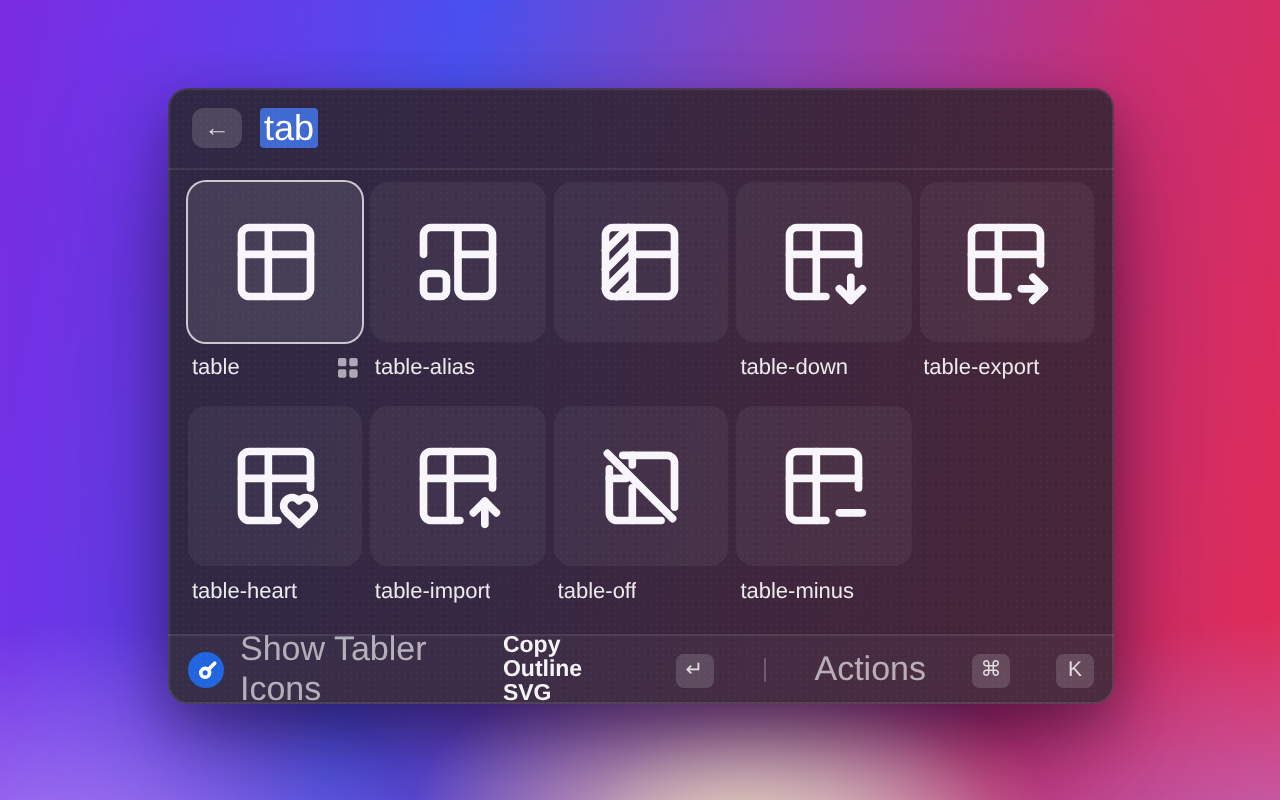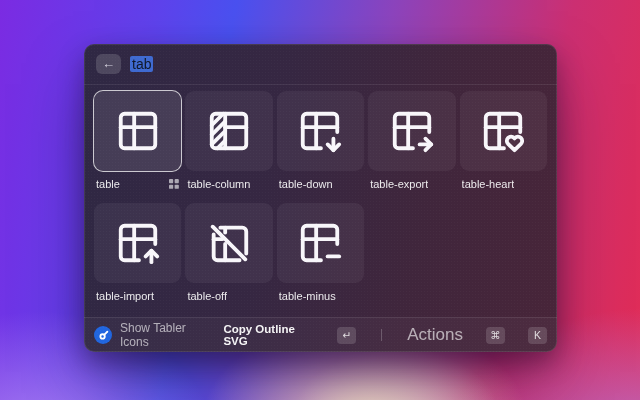--- a/index.html
+++ b/index.html
@@ -25,21 +25,21 @@
     background-size:3px 3px;opacity:.045;
   }
   .header{
     height:40px;display:flex;align-items:center;gap:9px;padding:0 12px;
     border-bottom:1px solid rgba(255,255,255,.08);
   }
   .back-btn{
     width:25px;height:20px;border-radius:6px;background:rgba(255,255,255,.15);
     color:#d9d5e2;font-size:13px;line-height:20px;text-align:center;flex:0 0 auto;cursor:default;
   }
-  .query{font-size:14px;color:#0f172a;}
+  .query{font-size:18px;color:#ffffff;}
   .query .sel{background:#3f6ad1;border-radius:2px;padding:0 2px;}
   .grid{
     position:absolute;left:10px;right:10px;top:47px;
     display:grid;grid-template-columns:repeat(5,1fr);column-gap:4px;row-gap:13px;
   }
   .cell{min-width:0;}
   .tile{
     height:80px;border-radius:9px;background:rgba(255,255,255,.055);
     display:flex;align-items:center;justify-content:center;
   }
@@ -57,21 +57,21 @@
     position:absolute;left:0;right:0;bottom:0;height:35px;
     display:flex;align-items:center;gap:8px;padding:0 10px;box-sizing:border-box;
     border-top:1px solid rgba(255,255,255,.09);background:rgba(255,255,255,.03);
   }
   .logo{
     width:18px;height:18px;border-radius:50%;background:#2166e0;flex:0 0 auto;
     display:flex;align-items:center;justify-content:center;
   }
   .logo svg{width:11px;height:11px;}
   .logo svg *{fill:none;stroke:#fff;stroke-width:2;stroke-linecap:round;}
-  .app-name{font-size:12px;color:rgba(255,255,255,.62);}
+  .app-name{font-size:17px;color:rgba(255,255,255,.62);}
   .footer-right{margin-left:auto;display:flex;align-items:center;gap:23px;}
   .primary-label{font-size:11.5px;font-weight:700;color:rgba(255,255,255,.95);}
   .kbd{
     min-width:13px;height:17px;padding:0 3px;border-radius:4px;background:rgba(255,255,255,.15);
     color:rgba(255,255,255,.8);font-size:10.5px;display:flex;align-items:center;justify-content:center;
   }
   .vsep{width:1px;height:12px;background:rgba(255,255,255,.22);margin:0 2px;}
   .secondary-label{font-size:17px;color:rgba(255,255,255,.62);}
 </style>
 </head>
@@ -99,32 +99,41 @@
             <rect x="0" y="0" width="4.6" height="4.6" rx="1"></rect>
             <rect x="6.2" y="0" width="4.6" height="4.6" rx="1"></rect>
             <rect x="0" y="6.2" width="4.6" height="4.6" rx="1"></rect>
             <rect x="6.2" y="6.2" width="4.6" height="4.6" rx="1"></rect>
           </svg>
         </div>
     </div>
       <div class="cell">
       <div class="tile">
           <svg viewBox="0 0 24 24">
+            <path d="M3 10V5a2 2 0 0 1 2-2h14a2 2 0 0 1 2 2v14a2 2 0 0 1-2 2h-5a2 2 0 0 1-2-2V3"></path>
+            <path d="M12 10h9"></path>
+            <path d="M3 16.5A1.5 1.5 0 0 1 4.5 15h3A1.5 1.5 0 0 1 9 16.5v3A1.5 1.5 0 0 1 7.5 21h-3A1.5 1.5 0 0 1 3 19.5z"></path>
+          </svg>
+        </div>
+      <div class="label-row">
+        <span class="label">table-alias</span>
+      </div>
+    </div>
+      <div class="cell">
+      <div class="tile">
+          <svg viewBox="0 0 24 24">
             <path d="M3 5a2 2 0 0 1 2-2h14a2 2 0 0 1 2 2v14a2 2 0 0 1-2 2H5a2 2 0 0 1-2-2z"></path>
             <path d="M10 10h11"></path>
             <path d="M10 3v18"></path>
             <path d="M9 3L3 9"></path>
             <path d="M10 7l-7 7"></path>
             <path d="M10 12l-7 7"></path>
             <path d="M10 17l-4 4"></path>
           </svg>
         </div>
-      <div class="label-row">
-        <span class="label">table-column</span>
-      </div>
     </div>
       <div class="cell">
       <div class="tile">
           <svg viewBox="0 0 24 24">
             <path d="M12.5 21H5a2 2 0 0 1-2-2V5a2 2 0 0 1 2-2h14a2 2 0 0 1 2 2v7.5"></path>
             <path d="M3 10h18"></path>
             <path d="M10 3v18"></path>
             <path d="M19 16v6"></path>
             <path d="M22 19l-3 3-3-3"></path>
           </svg>

